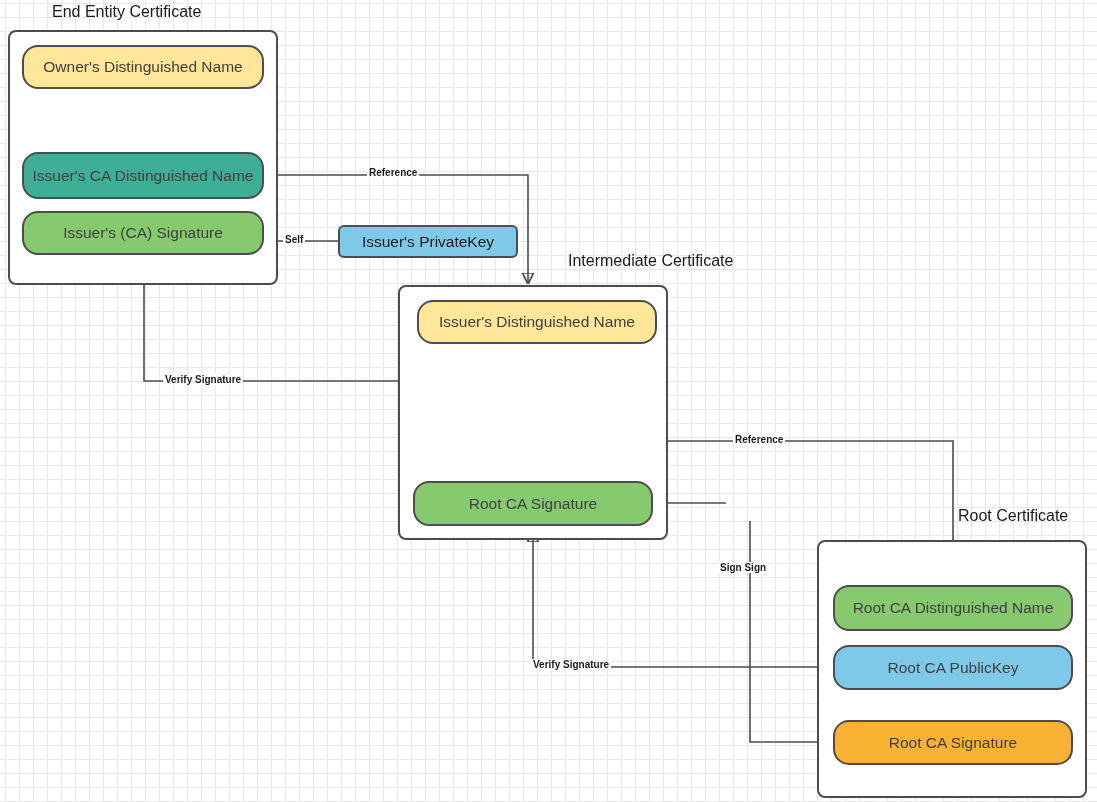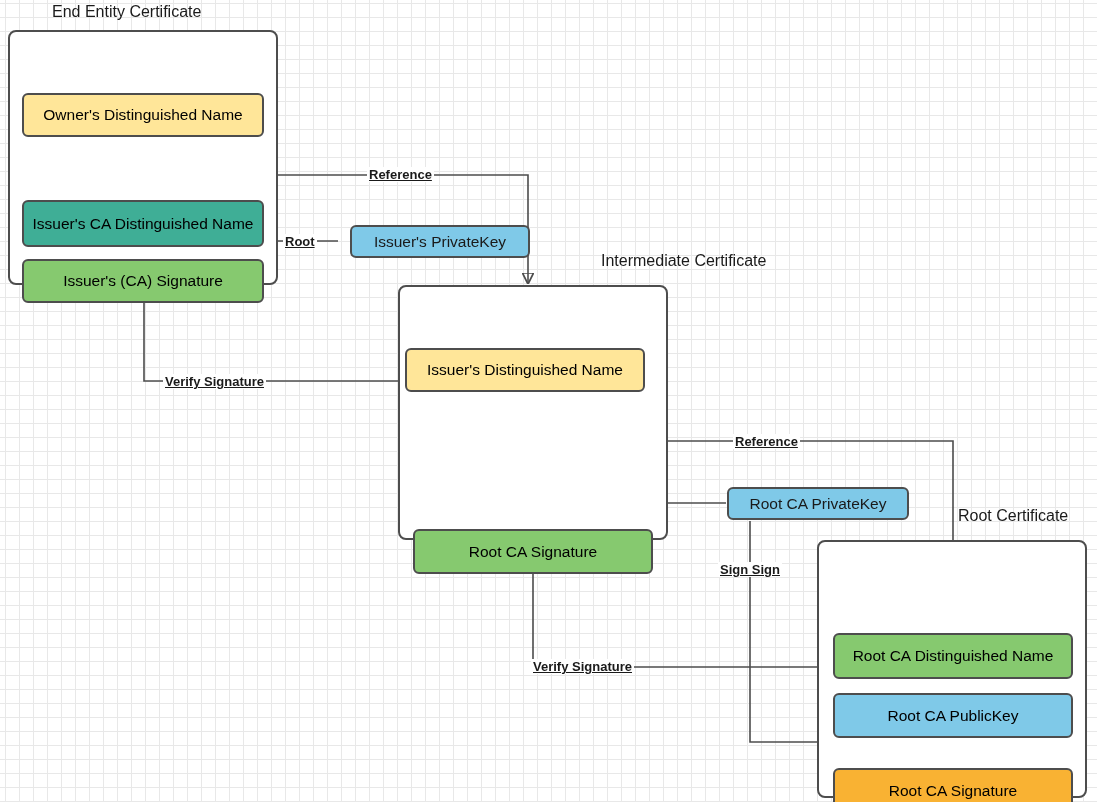--- a/index.html
+++ b/index.html
@@ -34,55 +34,53 @@
     position: absolute;
     font-size: 16px;
     color: #1a1a1a;
     white-space: nowrap;
     z-index: 6;
   }
   .field {
     position: absolute;
     box-sizing: border-box;
     border: 2px solid #4d4d4d;
-    border-radius: 6px;
+    border-radius: 16px;
     display: flex;
     align-items: center;
     justify-content: center;
     text-align: center;
     font-size: 15.5px;
-    color: #000000;
+    color: #404040;
     line-height: 1.25;
     padding: 2px 6px;
     z-index: 7;
-    margin-top: 48px;
   }
   .key-box {
     position: absolute;
     box-sizing: border-box;
     border: 2px solid #4d4d4d;
     border-radius: 6px;
     display: flex;
     align-items: center;
     justify-content: center;
     text-align: center;
     font-size: 15.5px;
     color: #1a1a1a;
     z-index: 8;
   }
   .edge-label {
     position: absolute;
-    font-size: 13px;
+    font-size: 10px;
     font-weight: bold;
     color: #1a1a1a;
     background: #ffffff;
     white-space: nowrap;
     padding: 0 2px;
     z-index: 9;
-    text-decoration: underline;
   }
   svg.wires {
     position: absolute;
     left: 0; top: 0;
     width: 1097px;
     height: 802px;
     z-index: 4;
     pointer-events: none;
   }
   svg.wires path, svg.wires line {
@@ -122,47 +120,46 @@
 
   <div class="cert-box" style="left:8px; top:30px; width:270px; height:255px;"></div>
 
   <div class="field" style="left:22px; top:45px; width:242px; height:44px; background:#ffe699;">Owner's Distinguished Name</div>
 
 
   <div class="field" style="left:22px; top:211px; width:242px; height:44px; background:#86c96f;">Issuer's (CA) Signature</div>
 
   <div class="field" style="left:22px; top:152px; width:242px; height:47px; background:#3fae96;">Issuer's CA Distinguished Name</div>
 
-  <div class="cert-title" style="left:601px; top:252px;">Intermediate Certificate</div>
+  <div class="cert-title" style="left:568px; top:252px;">Intermediate Certificate</div>
 
   <div class="cert-box" style="left:398px; top:285px; width:270px; height:255px;"></div>
 
-  <div class="field" style="left:405px; top:300px; width:240px; height:44px; background:#ffe699;text-align:center;">Issuer's Distinguished Name</div>
+  <div class="field" style="left:417px; top:300px; width:240px; height:44px; background:#ffe699;text-align:center;">Issuer's Distinguished Name</div>
 
 
 
   <div class="field" style="left:413px; top:481px; width:240px; height:45px; background:#86c96f;">Root CA Signature</div>
 
   <div class="cert-title" style="left:958px; top:507px;">Root Certificate</div>
 
   <div class="cert-box" style="left:817px; top:540px; width:270px; height:258px;"></div>
 
   <div class="field" style="left:833px; top:585px; width:240px; height:46px; background:#86c96f;">Root CA Distinguished Name</div>
 
   <div class="field" style="left:833px; top:645px; width:240px; height:45px; background:#7fc9e8;">Root CA PublicKey</div>
 
   <div class="field" style="left:833px; top:720px; width:240px; height:45px; background:#f9b233;">Root CA Signature</div>
 
-  <div class="key-box" style="left:338px; top:225px; width:180px; height:33px; background:#7fc9e8;margin-left:12px;">Issuer's PrivateKey</div>
+  <div class="key-box" style="left:338px; top:225px; width:180px; height:33px; background:#7fc9e8;">Issuer's PrivateKey</div>
 
-  <div class="key-box" style="left:727px; top:487px; width:182px; height:33px; background:#7fc9e8;">Root CA PrivateKey</div>
 
   <div class="edge-label" style="left:367px; top:167px;">Reference</div>
 
-  <div class="edge-label" style="left:283px; top:234px;">Root</div>
+  <div class="edge-label" style="left:283px; top:234px;">Self</div>
 
   <div class="edge-label" style="left:163px; top:374px;">Verify Signature</div>
 
   <div class="edge-label" style="left:733px; top:434px;">Reference</div>
 
   <div class="edge-label" style="left:718px; top:562px;">Sign Sign</div>
 
   <div class="edge-label" style="left:531px; top:659px;">Verify Signature</div>
 
 </div>

